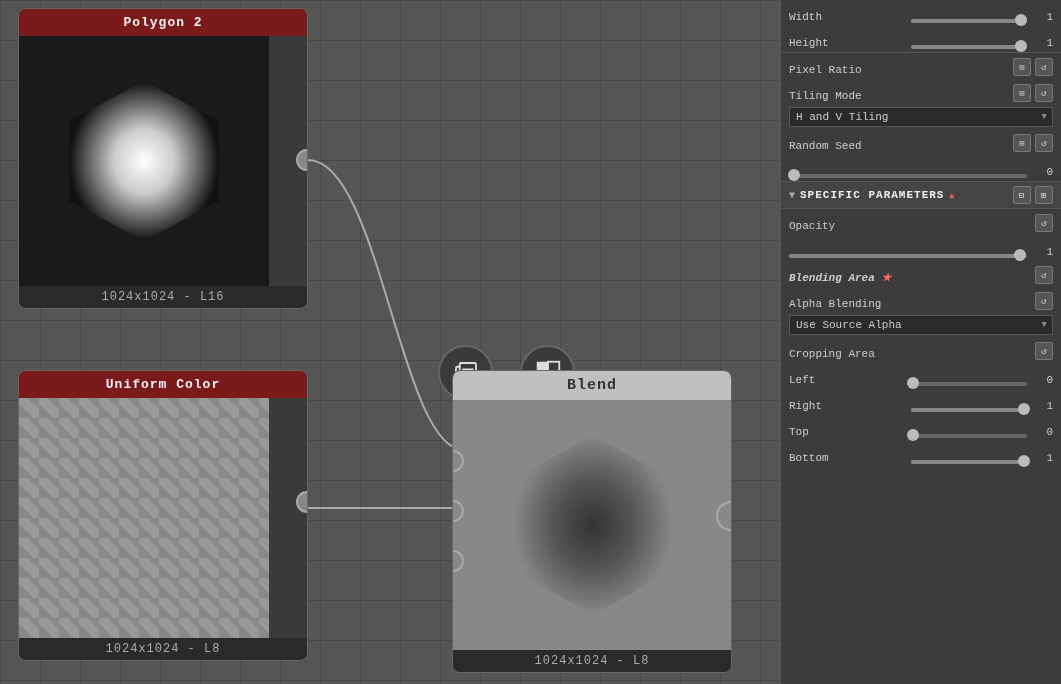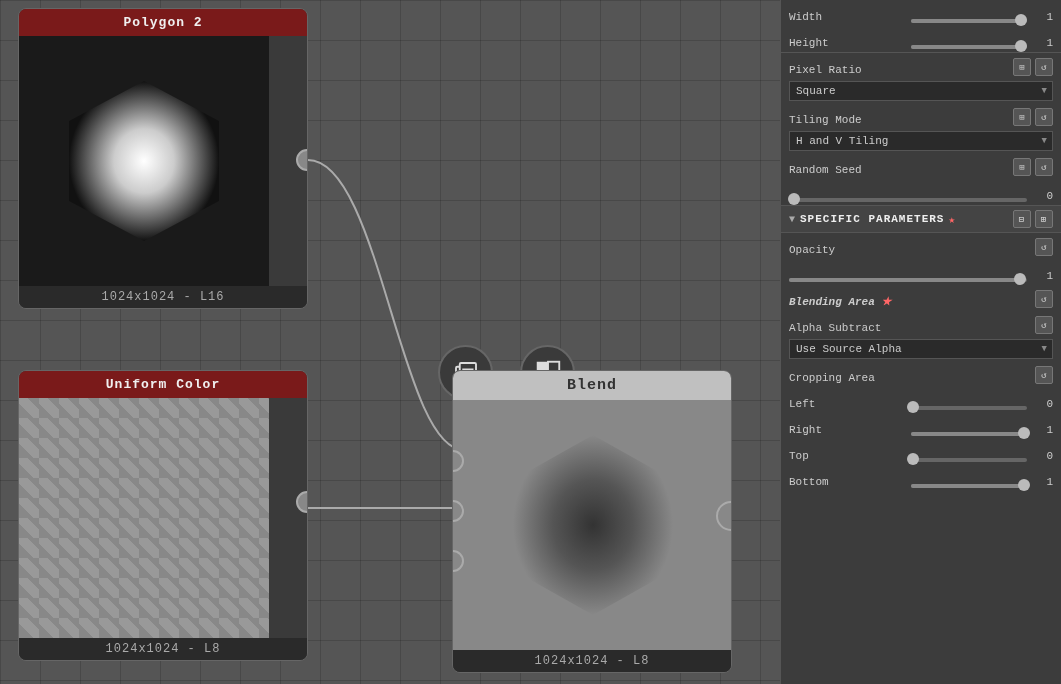--- a/index.html
+++ b/index.html
@@ -423,25 +423,20 @@
 
   <div class="divider"></div>
 
   <div class="panel-row">
     <span class="panel-label">Pixel Ratio</span>
     <div class="panel-icons">
       <div class="panel-icon-btn">⊞</div>
       <div class="panel-icon-btn">↺</div>
     </div>
   </div>
-  <div class="dropdown-wrapper">
-    <select>
-      <option>Square</option>
-    </select>
-  </div>
 
   <div class="panel-row">
     <span class="panel-label">Tiling Mode</span>
     <div class="panel-icons">
       <div class="panel-icon-btn">⊞</div>
       <div class="panel-icon-btn">↺</div>
     </div>
   </div>
   <div class="dropdown-wrapper">
     <select>
@@ -493,21 +488,21 @@
     <span class="panel-label italic-bold">
       <span>Blending Area</span>
       <span class="star"> <span>★</span></span>
     </span>
     <div class="panel-icons">
       <div class="panel-icon-btn">↺</div>
     </div>
   </div>
 
   <div class="panel-row">
-    <span class="panel-label">Alpha Subtract</span>
+    <span class="panel-label">Alpha Blending</span>
     <div class="panel-icons">
       <div class="panel-icon-btn">↺</div>
     </div>
   </div>
   <div class="dropdown-wrapper">
     <select>
       <option>Use Source Alpha</option>
     </select>
   </div>
 

